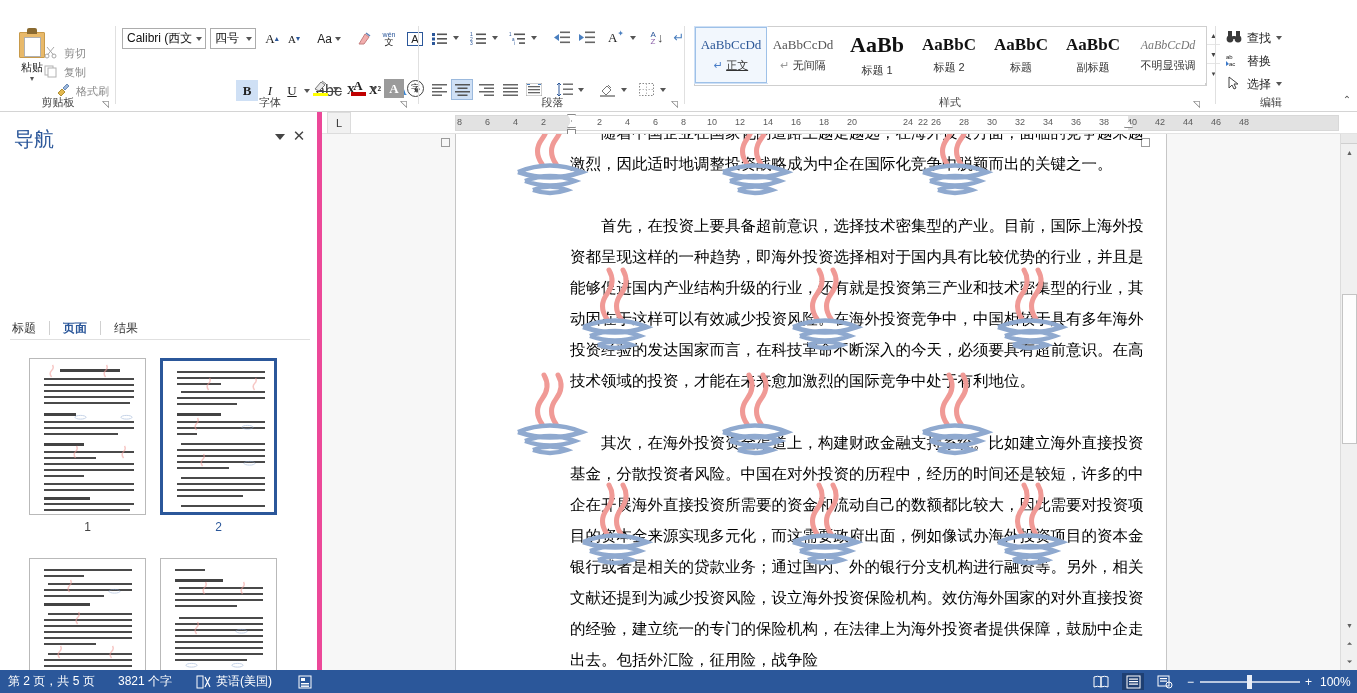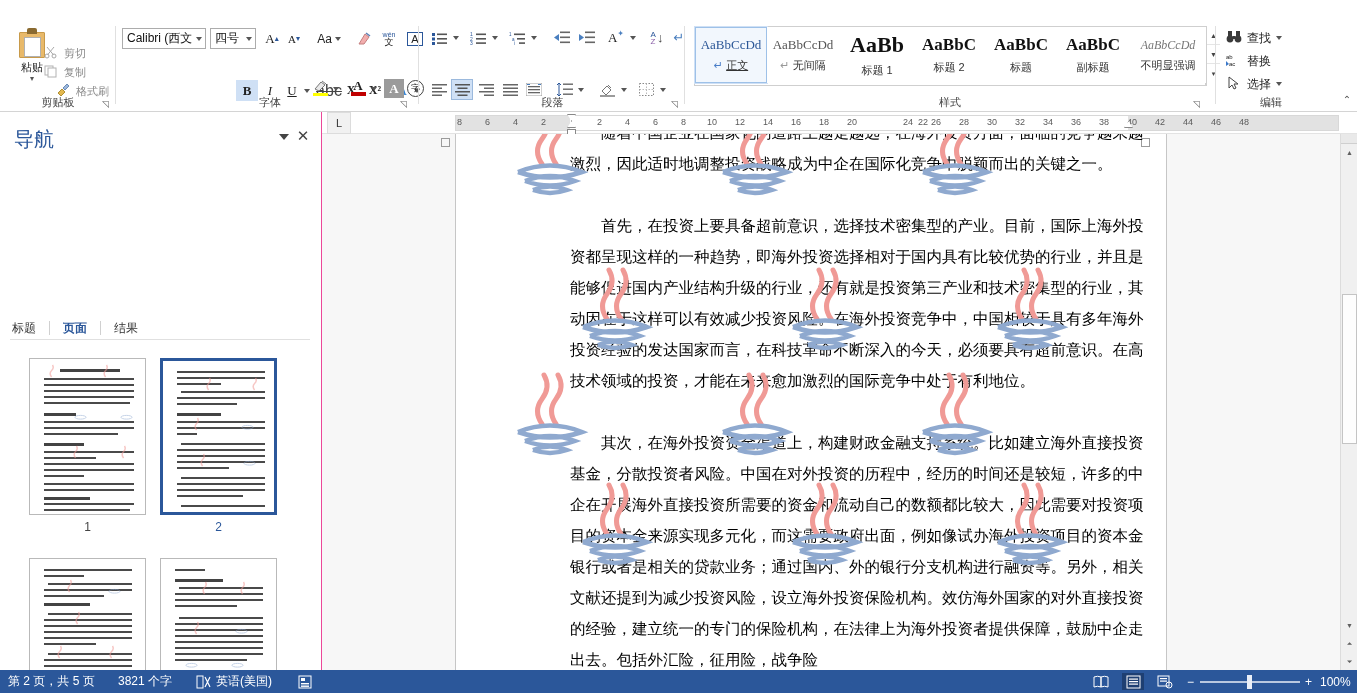--- a/index.html
+++ b/index.html
@@ -168,21 +168,21 @@
   }
   .indent-right {
     position:absolute; top:5px; width:9px; height:7px;
     background:#fff; border:1px solid #888;
     clip-path: polygon(50% 0,100% 100%,0 100%);
   }
 
   
   .navpane {
     position:absolute; left:0; top:112px; width:322px; bottom:23px;
-    background:#fff; border-right:1px solid #ec4899;
+    background:#fff; border-right:5px solid #ec4899;
   }
   .nav-title {
     position:absolute; left:14px; top:14px; font-size:20px; color:#2b579a;
   }
   .nav-caret {
     position:absolute; right:32px; top:22px; width:0;height:0;
     border-left:5px solid transparent;border-right:5px solid transparent;border-top:6px solid #444;
   }
   .nav-close {
     position:absolute; right:10px; top:16px; width:16px; height:16px;

